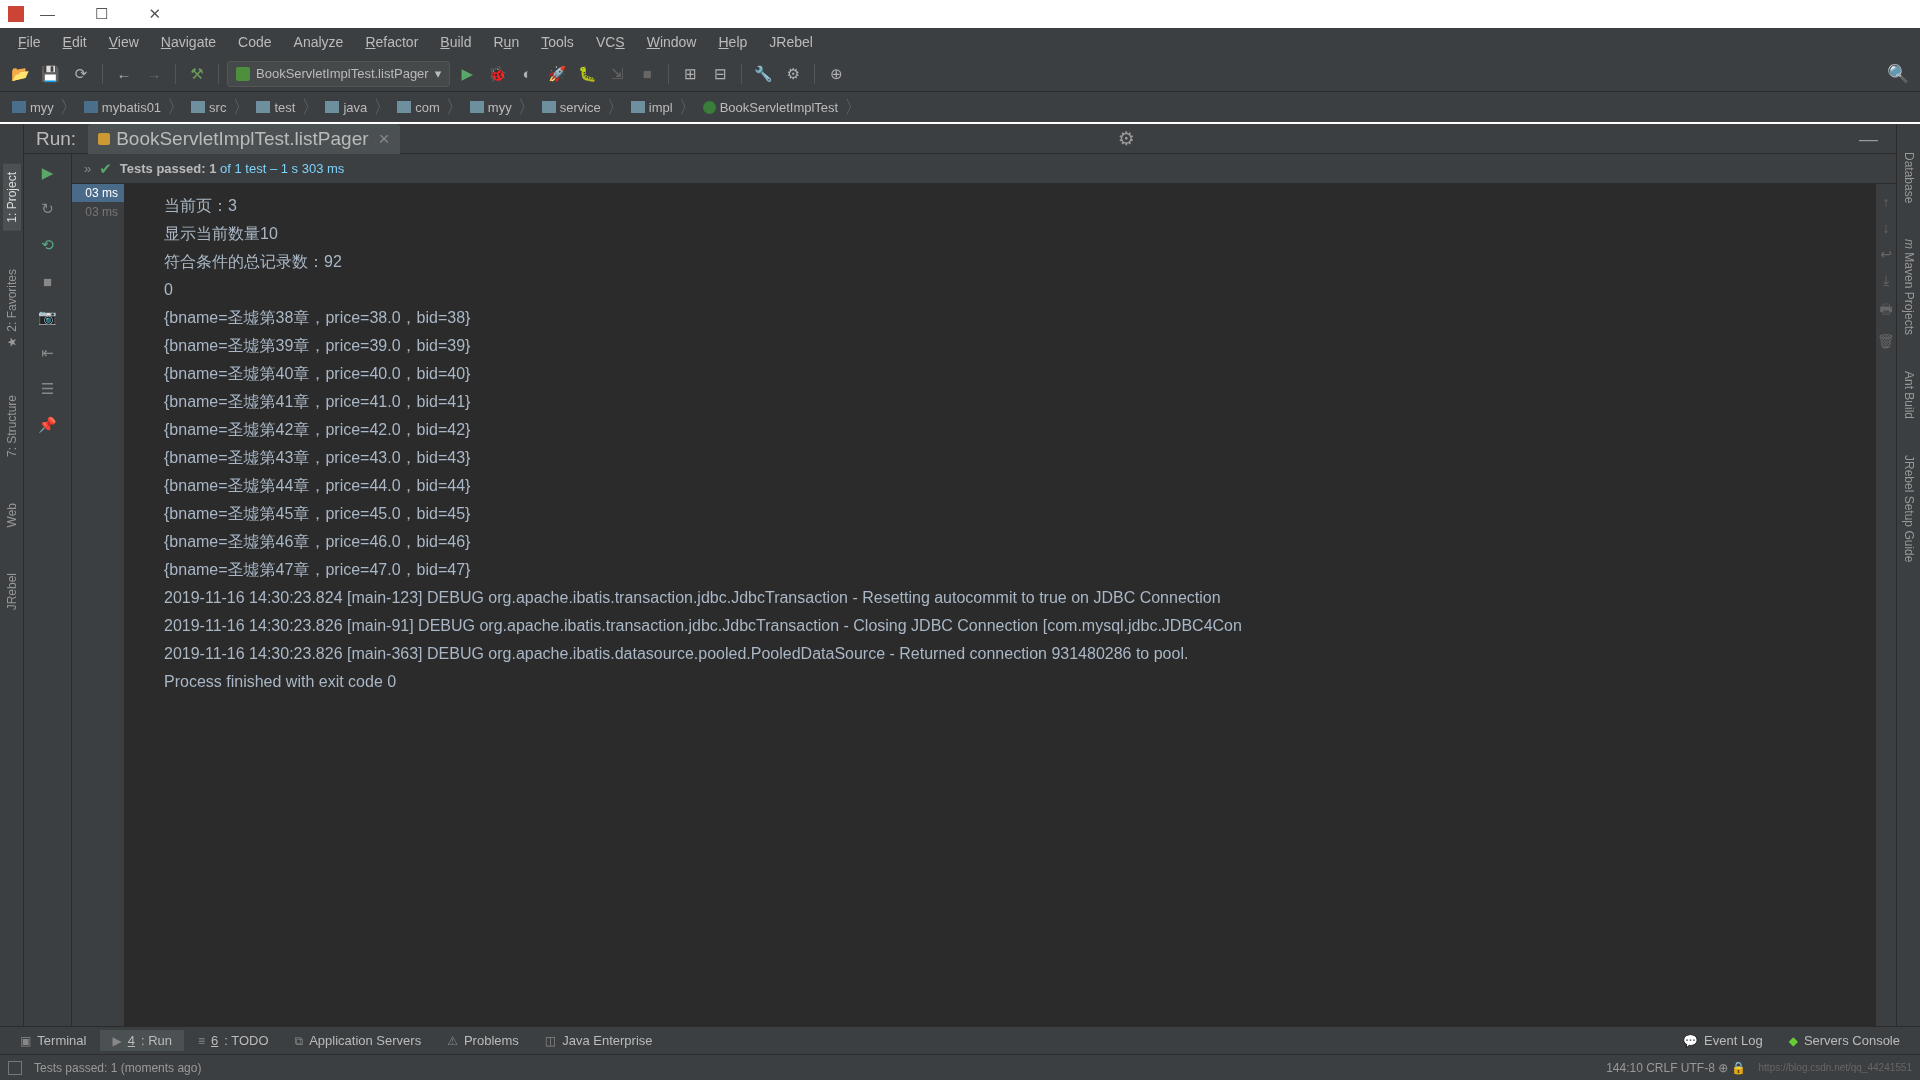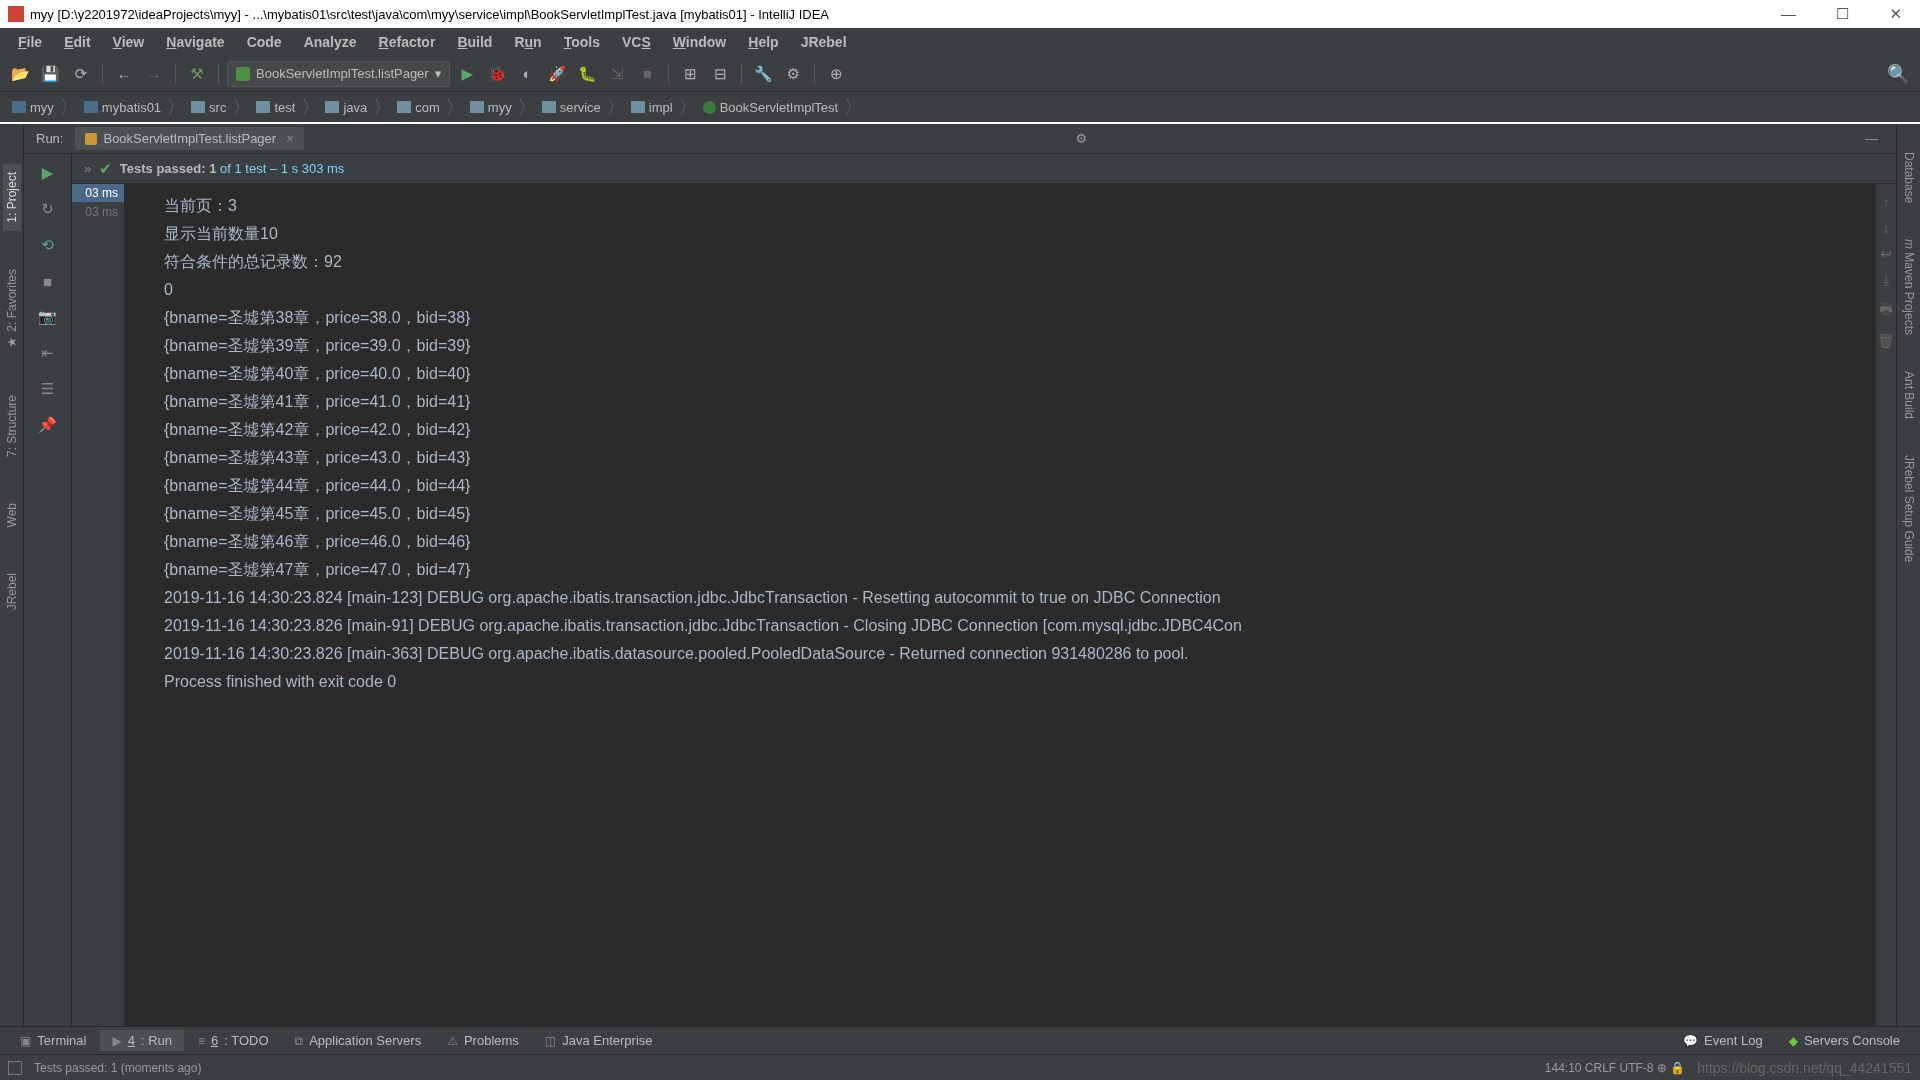--- a/index.html
+++ b/index.html
@@ -2,21 +2,21 @@
 <html><head>
 <meta charset="utf-8">
 <style>
 * { margin: 0; padding: 0; box-sizing: border-box; font-family: "Segoe UI", Arial, sans-serif; }
 body { background: #3c3f41; color: #bbbbbb; height: 1080px; width: 1920px; overflow: hidden; display: flex; flex-direction: column; }
 .titlebar { background: #ffffff; color: #000; height: 28px; display: flex; align-items: center; padding: 0 8px; font-size: 13px; }
 .titlebar .icon { width: 16px; height: 16px; background: #c43; margin-right: 6px; }
 .titlebar .title { flex: 1; }
 .titlebar .winbtns { display: flex; gap: 20px; color: #555; font-size: 15px; }
 .titlebar .winbtns span { cursor: default; padding: 0 10px; }
-.menubar { background: #3c3f41; height: 28px; display: flex; align-items: center; padding: 0 8px; font-size: 14px; gap: 2px; font-weight: bold; }
+.menubar { background: #3c3f41; height: 28px; display: flex; align-items: center; padding: 0 8px; font-size: 14px; gap: 2px; }
 .menubar .mitem { padding: 2px 10px; color: #bbbbbb; cursor: default; }
 .menubar .mitem u { text-decoration: underline; }
 .toolbar { background: #3c3f41; height: 36px; display: flex; align-items: center; padding: 0 8px; gap: 4px; border-bottom: 1px solid #2b2b2b; }
 .toolbar .tbtn { width: 26px; height: 26px; display: flex; align-items: center; justify-content: center; color: #afb1b3; font-size: 15px; }
 .toolbar .sep { width: 1px; height: 20px; background: #555; margin: 0 4px; }
 .toolbar .runsel { background: #45494a; border: 1px solid #555; border-radius: 3px; height: 26px; display: flex; align-items: center; padding: 0 8px; font-size: 13px; color: #bbb; gap: 6px; }
 .toolbar .runsel .ric { width: 14px; height: 14px; background: #4e8f3d; border-radius: 2px; }
 .toolbar .green { color: #59a869; }
 .toolbar .bug { color: #59a869; }
 .toolbar .right { margin-left: auto; }
@@ -26,21 +26,21 @@
 .breadcrumb .fic { width: 14px; height: 12px; background: #6e8f9e; display: inline-block; }
 .breadcrumb .fic.blue { background: #4a6f8a; }
 .breadcrumb .cic { width: 13px; height: 13px; background: #3a7d3a; border-radius: 50%; display: inline-block; }
 .mainrow { flex: 1; display: flex; overflow: hidden; }
 .leftgutter { width: 24px; background: #3c3f41; border-right: 1px solid #2b2b2b; display: flex; flex-direction: column; align-items: center; gap: 30px; padding-top: 40px; }
 .leftgutter .vtab { writing-mode: vertical-rl; transform: rotate(180deg); font-size: 12px; color: #999; padding: 8px 2px; cursor: default; }
 .leftgutter .vtab.sel { background: #4b5052; color: #ddd; }
 .rightgutter { width: 24px; background: #3c3f41; border-left: 1px solid #2b2b2b; display: flex; flex-direction: column; align-items: center; gap: 20px; padding-top: 20px; }
 .rightgutter .vtab { writing-mode: vertical-rl; font-size: 12px; color: #999; padding: 8px 2px; cursor: default; }
 .centerarea { flex: 1; display: flex; flex-direction: column; background: #2b2b2b; }
-.runheader { background: #3c3f41; height: 30px; display: flex; align-items: center; padding: 0 12px; font-size: 13px; border-bottom: 1px solid #2b2b2b; gap: 12px; }
+.runheader { background: #3c3f41; height: 30px; display: flex; align-items: center; padding: 0 12px; font-size: 19px; border-bottom: 1px solid #2b2b2b; gap: 12px; }
 .runheader .runlbl { color: #bbb; }
 .runheader .tab { background: #4b5052; padding: 4px 10px; border-radius: 3px 3px 0 0; display: flex; align-items: center; gap: 6px; }
 .runheader .tab .tic { width: 12px; height: 12px; background: #c93; border-radius: 2px; }
 .runheader .tab .cx { color: #888; margin-left: 4px; cursor: default; }
 .runheader .gear { margin-left: auto; color: #999; padding: 0 6px; }
 .runbody { flex: 1; display: flex; overflow: hidden; }
 .runside { width: 48px; background: #3c3f41; border-right: 1px solid #2b2b2b; display: flex; flex-direction: column; align-items: center; padding-top: 8px; gap: 14px; }
 .runside .sbtn { width: 28px; height: 22px; display: flex; align-items: center; justify-content: center; color: #59a869; font-size: 15px; }
 .runside .sbtn.gray { color: #888; }
 .runmain { flex: 1; display: flex; flex-direction: column; }
@@ -65,21 +65,20 @@
 .bottombar .spacer { flex: 1; }
 .statusbar { background: #3c3f41; height: 26px; display: flex; align-items: center; padding: 0 8px; font-size: 12px; color: #999; border-top: 1px solid #2b2b2b; gap: 12px; }
 .statusbar .spacer { flex: 1; }
 .statusbar .sic { width: 14px; height: 14px; border: 1px solid #777; }
 </style>
 </head>
 <body>
 
 <div class="titlebar">
   <div class="icon"></div>
-  <div class="title">myy [D:\y2201972\ideaProjects\myy] - ...\mybatis01\src\test\java\com\myy\service\impl\BookServletImplTest.java [mybatis01] - IntelliJ IDEA</div>
   <div class="winbtns">
     <span>—</span>
     <span>☐</span>
     <span>✕</span>
   </div>
 </div>
 
 <div class="menubar">
   <div class="mitem"><u>F</u><span>ile</span></div>
   <div class="mitem"><u>E</u><span>dit</span></div>
@@ -276,14 +275,14 @@
       <span class="bic" style="color:#6c3">◆</span>
       <span>Servers Console</span>
     </div>
 </div>
 
 <div class="statusbar">
   <span class="sic"></span>
   <span>Tests passed: 1 (moments ago)</span>
   <div class="spacer"></div>
   <span>144:10 CRLF‎ ‎UTF-8‎ ‎⊕‎ ‎🔒</span>
-  <span style="color:#666;font-size:14px">https://blog.csdn.net/qq_44241551</span>
+  <span style="color:#666;font-size:10px">https://blog.csdn.net/qq_44241551</span>
 </div>
 
 </body></html>

